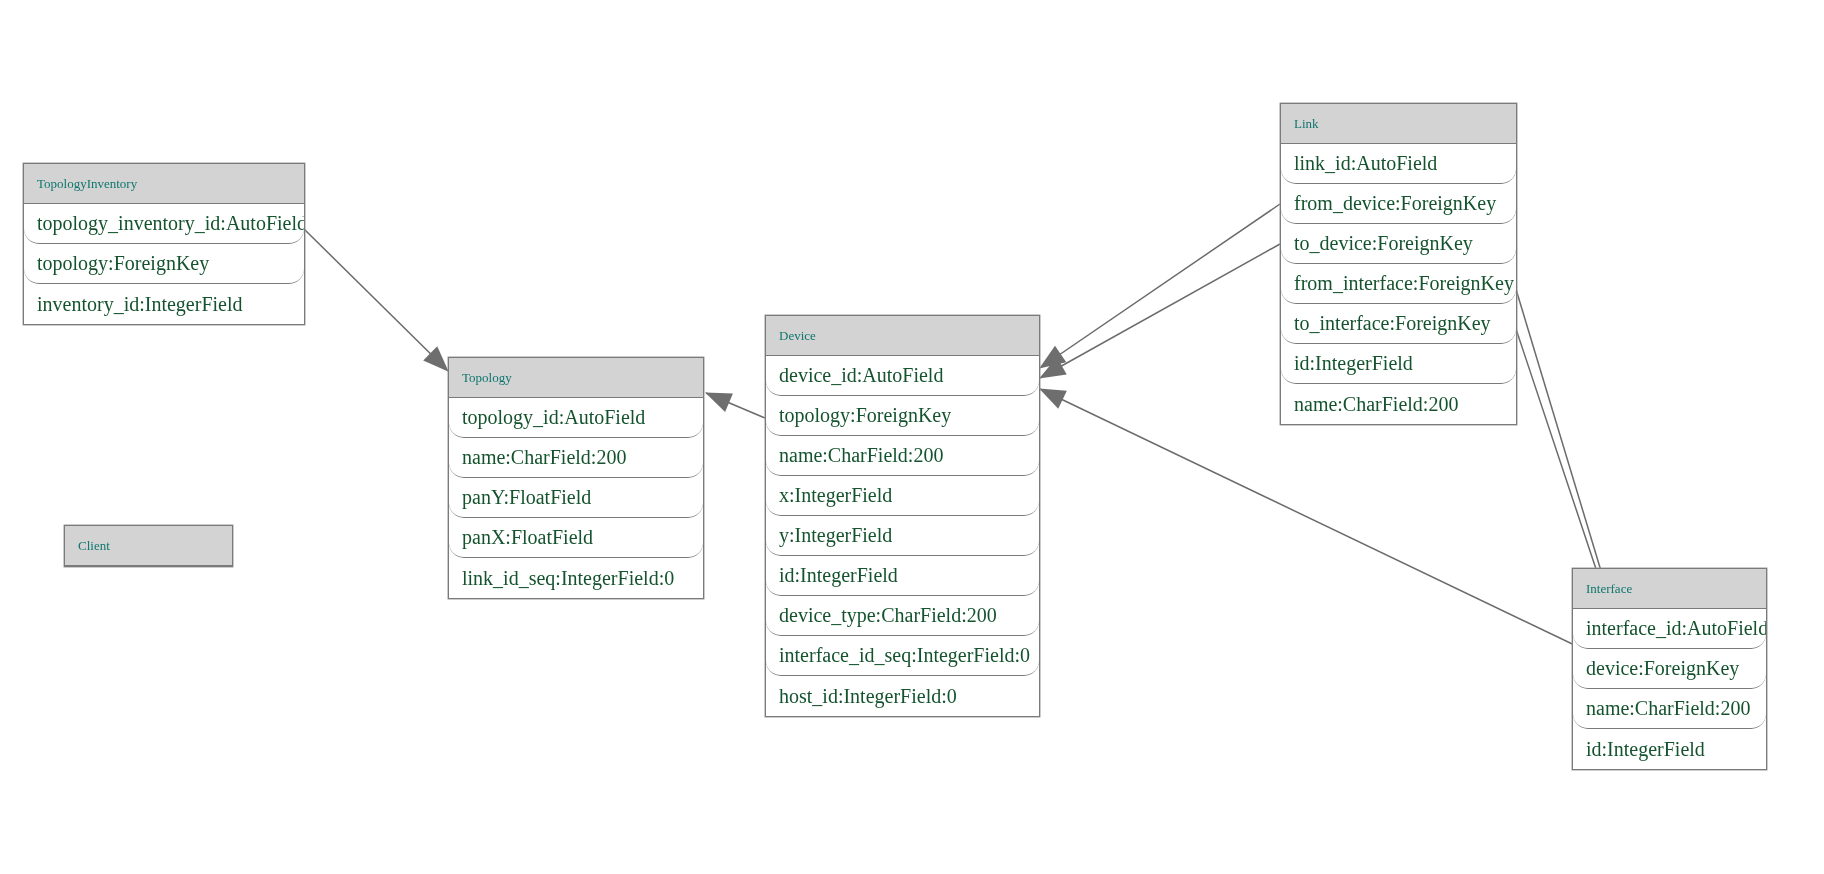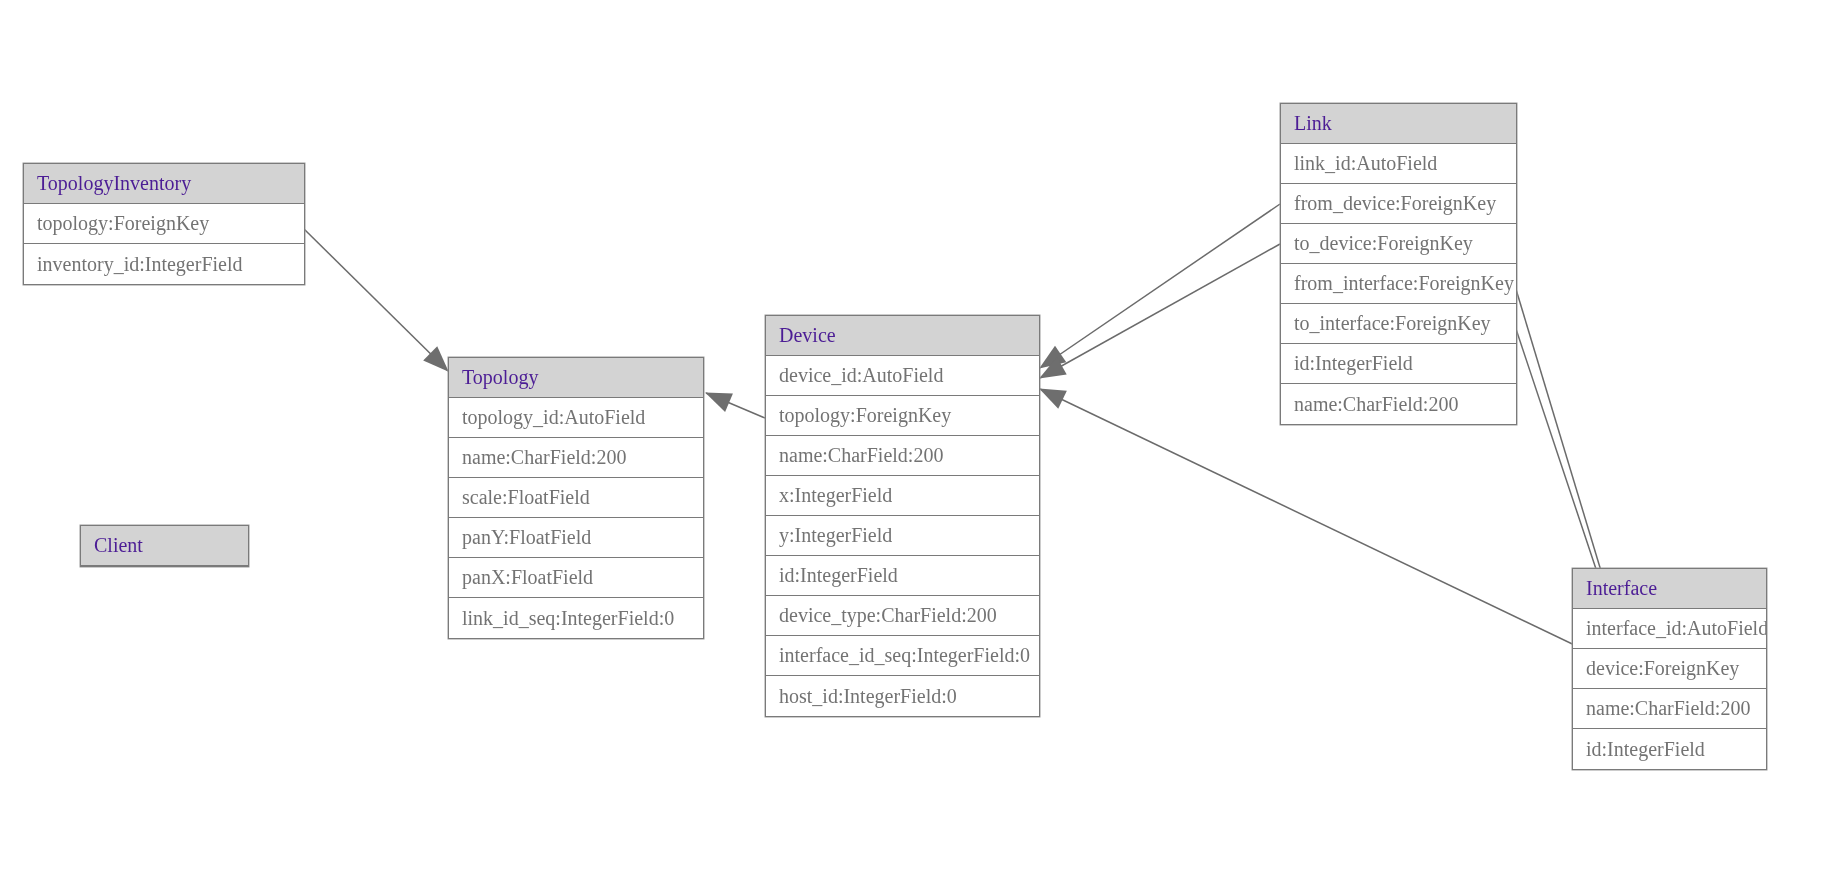--- a/index.html
+++ b/index.html
@@ -29,37 +29,38 @@
     box-shadow: 0 0 0 0.5px #9a9a9a;
   }
   .entity-header {
     height: 40px;
     box-sizing: border-box;
     background: #d3d3d3;
     border-bottom: 1px solid #7a7a7a;
     display: flex;
     align-items: center;
     padding: 0 13px;
-    font-size: 20px;
-    color: #4c1d95;
+    font-size: 13px;
+    color: #0f766e;
     white-space: nowrap;
     overflow: hidden;
   }
   .entity-row {
     height: 40px;
     box-sizing: border-box;
     background: #ffffff;
     border-bottom: 1px solid #7a7a7a;
     display: flex;
     align-items: center;
     padding: 0 13px;
     font-size: 20px;
-    color: #737373;
+    color: #14532d;
     white-space: nowrap;
     overflow: hidden;
+    border-radius: 15px;
   }
   .entity-row:last-child {
     border-bottom: none;
     text-align: center;
   }
 </style>
 </head>
 <body>
 
 <div id="stage">
@@ -75,33 +76,33 @@
         <line x1="1280" y1="204" x2="1040" y2="368" stroke="#6b6b6b" stroke-width="1.5" marker-end="url(#arrowhead)"></line>
         <line x1="1280" y1="244" x2="1040" y2="378" stroke="#6b6b6b" stroke-width="1.5" marker-end="url(#arrowhead)"></line>
         <line x1="1515" y1="286" x2="1611" y2="604" stroke="#6b6b6b" stroke-width="1.5" marker-end="url(#arrowhead)"></line>
         <line x1="1515" y1="326" x2="1611" y2="614" stroke="#6b6b6b" stroke-width="1.5" marker-end="url(#arrowhead)"></line>
         <line x1="1612" y1="663" x2="1040" y2="389" stroke="#6b6b6b" stroke-width="1.5" marker-end="url(#arrowhead)"></line>
       </g>
   </svg>
   <div id="entity-layer">
       <div class="entity" style="left: 23px; top: 163px; width: 280px;">
         <div class="entity-header">TopologyInventory</div>
+        <div class="entity-row">topology_inventory_id:AutoField</div>
         <div class="entity-row">topology:ForeignKey</div>
         <div class="entity-row">inventory_id:IntegerField</div>
       </div>
       <div class="entity" style="left: 448px; top: 317px; width: 254px; margin-top: 40px;">
         <div class="entity-header">Topology</div>
         <div class="entity-row">topology_id:AutoField</div>
         <div class="entity-row">name:CharField:200</div>
-        <div class="entity-row">scale:FloatField</div>
         <div class="entity-row">panY:FloatField</div>
         <div class="entity-row">panX:FloatField</div>
         <div class="entity-row">link_id_seq:IntegerField:0</div>
       </div>
-      <div class="entity" style="left: 80px; top: 525px; width: 167px;">
+      <div class="entity" style="left: 64px; top: 525px; width: 167px;">
         <div class="entity-header">Client</div>
       </div>
       <div class="entity" style="left: 765px; top: 315px; width: 273px;">
         <div class="entity-header">Device</div>
         <div class="entity-row">device_id:AutoField</div>
         <div class="entity-row">topology:ForeignKey</div>
         <div class="entity-row">name:CharField:200</div>
         <div class="entity-row">x:IntegerField</div>
         <div class="entity-row">y:IntegerField</div>
         <div class="entity-row">id:IntegerField</div>

